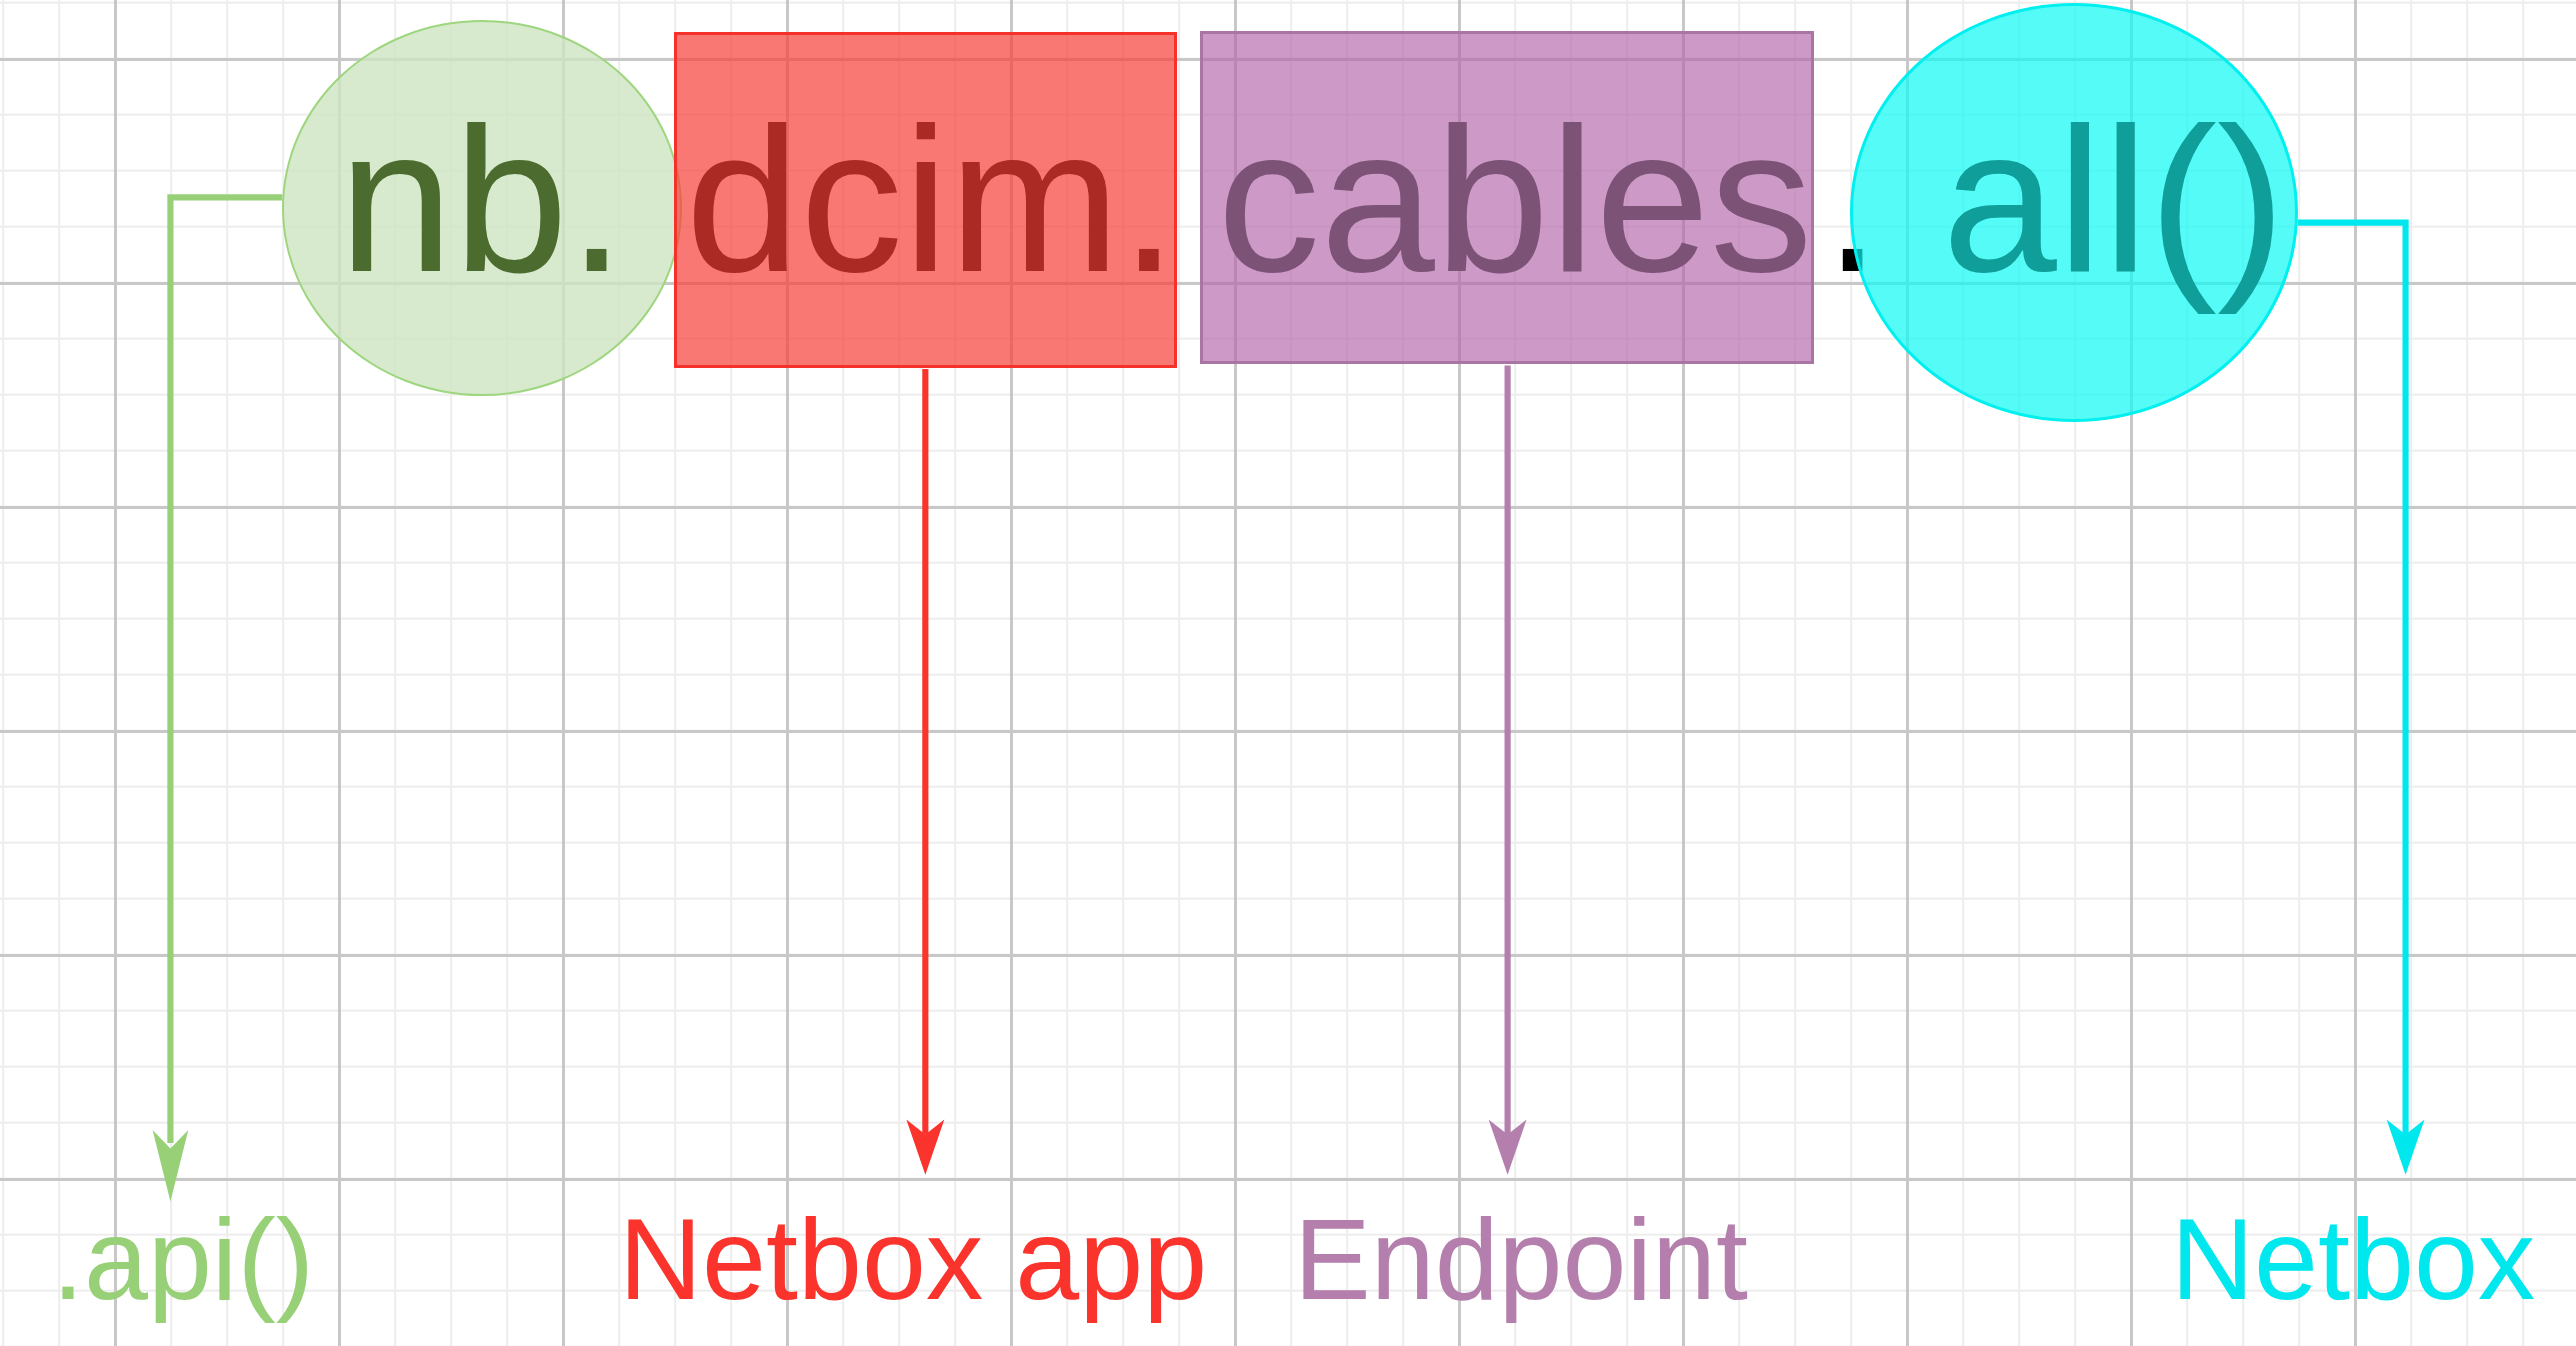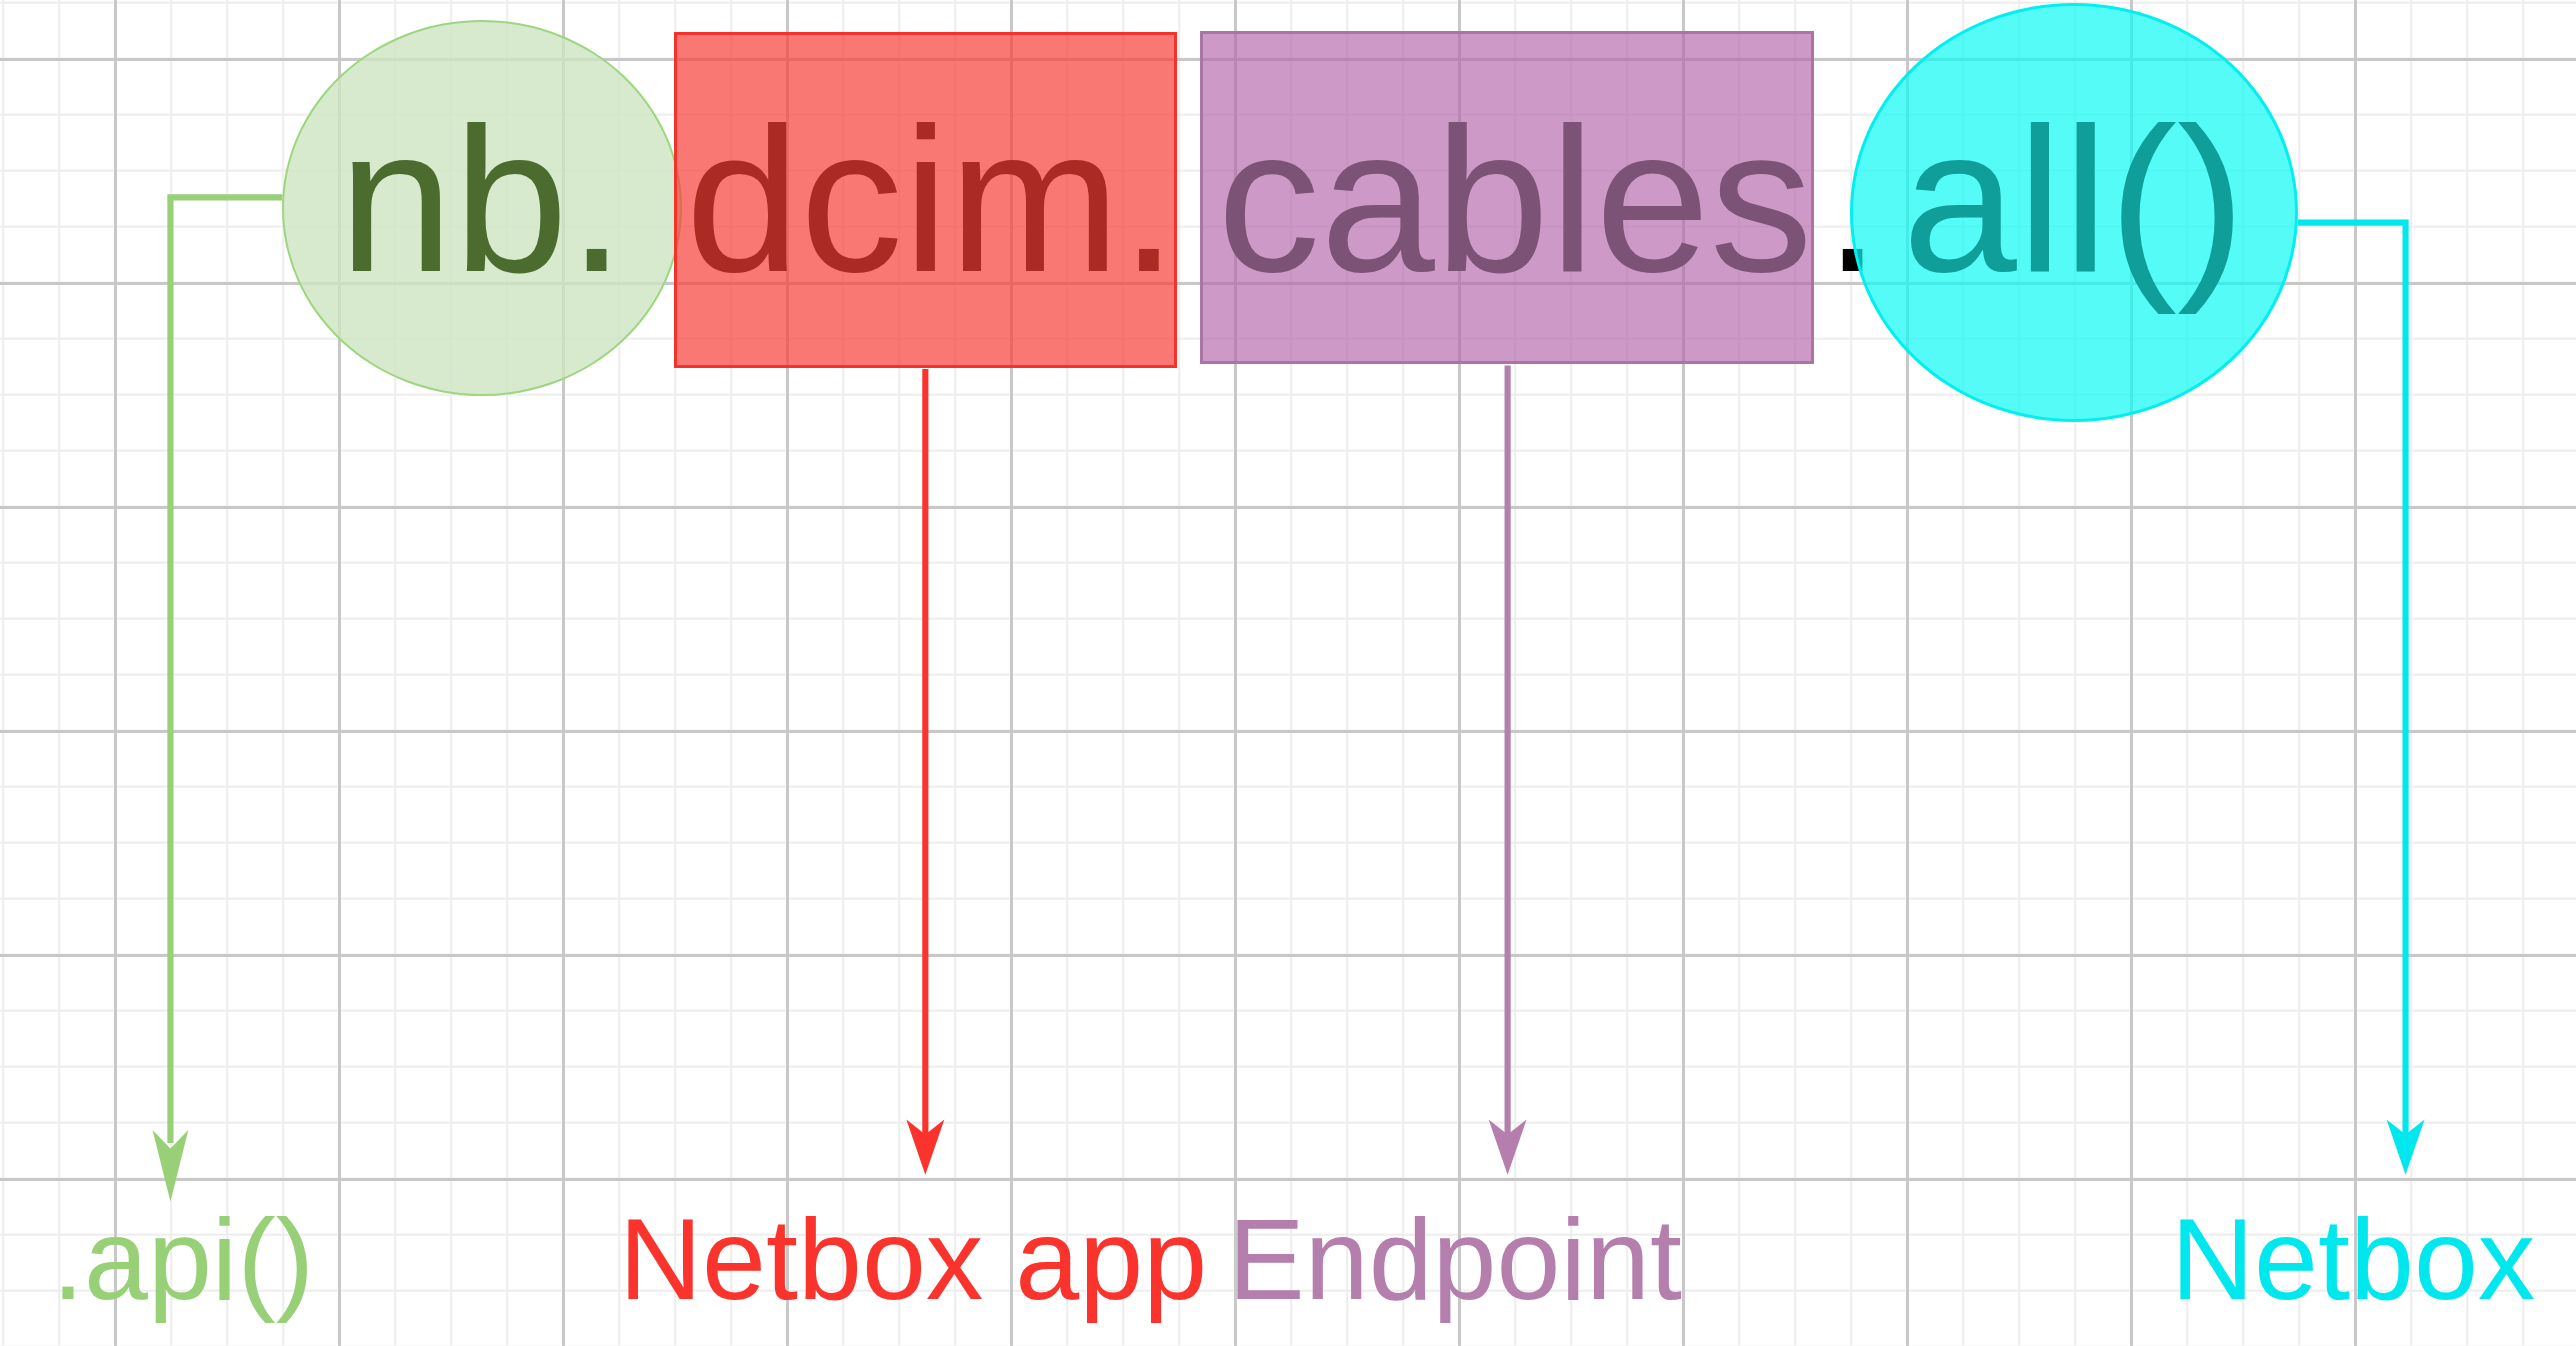--- a/index.html
+++ b/index.html
@@ -36,28 +36,28 @@
     background:var(--cyan-fill);border:3.4px solid var(--cyan-stroke);z-index:5;
   }
   .code-seg{
     position:absolute;top:77px;height:246px;line-height:246px;
     font-size:206px;text-align:center;white-space:nowrap;
   }
   #seg-nb{left:282px;width:400px;color:var(--nb-text);z-index:4;}
   #seg-dcim{left:674px;width:515px;color:var(--dcim-text);z-index:4;}
   #seg-cables{left:1200px;width:614px;color:var(--cables-text);z-index:4;padding-left:8px;}
   #seg-dot{left:1824px;width:57px;color:var(--dot-text);z-index:4;}
-  #seg-all{left:1850px;width:448px;color:var(--all-text);z-index:6;}
+  #seg-all{left:1850px;width:448px;color:var(--all-text);z-index:6;padding-left:40px;}
   .callout-label{
     position:absolute;top:1192px;height:134px;line-height:134px;
     font-size:115px;white-space:nowrap;z-index:7;
   }
   #label-api{left:52px;color:var(--green-line);}
   #label-netbox{left:619px;color:var(--red-line);}
-  #label-endpoint{left:1228px;color:var(--purple-line);}
+  #label-endpoint{left:1294px;color:var(--purple-line);}
   #label-method{left:2171px;color:var(--cyan-line);}
   #arrow-layer{position:absolute;left:0;top:0;z-index:0;}
   .conn{fill:none;stroke-width:11px;}
   .conn.green{stroke:var(--green-line);}
   .conn.red{stroke:var(--red-line);}
   .conn.purple{stroke:var(--purple-line);}
   .conn.cyan{stroke:var(--cyan-line);}
   .head.green{fill:var(--green-line);}
   .head.red{fill:var(--red-line);}
   .head.purple{fill:var(--purple-line);}

